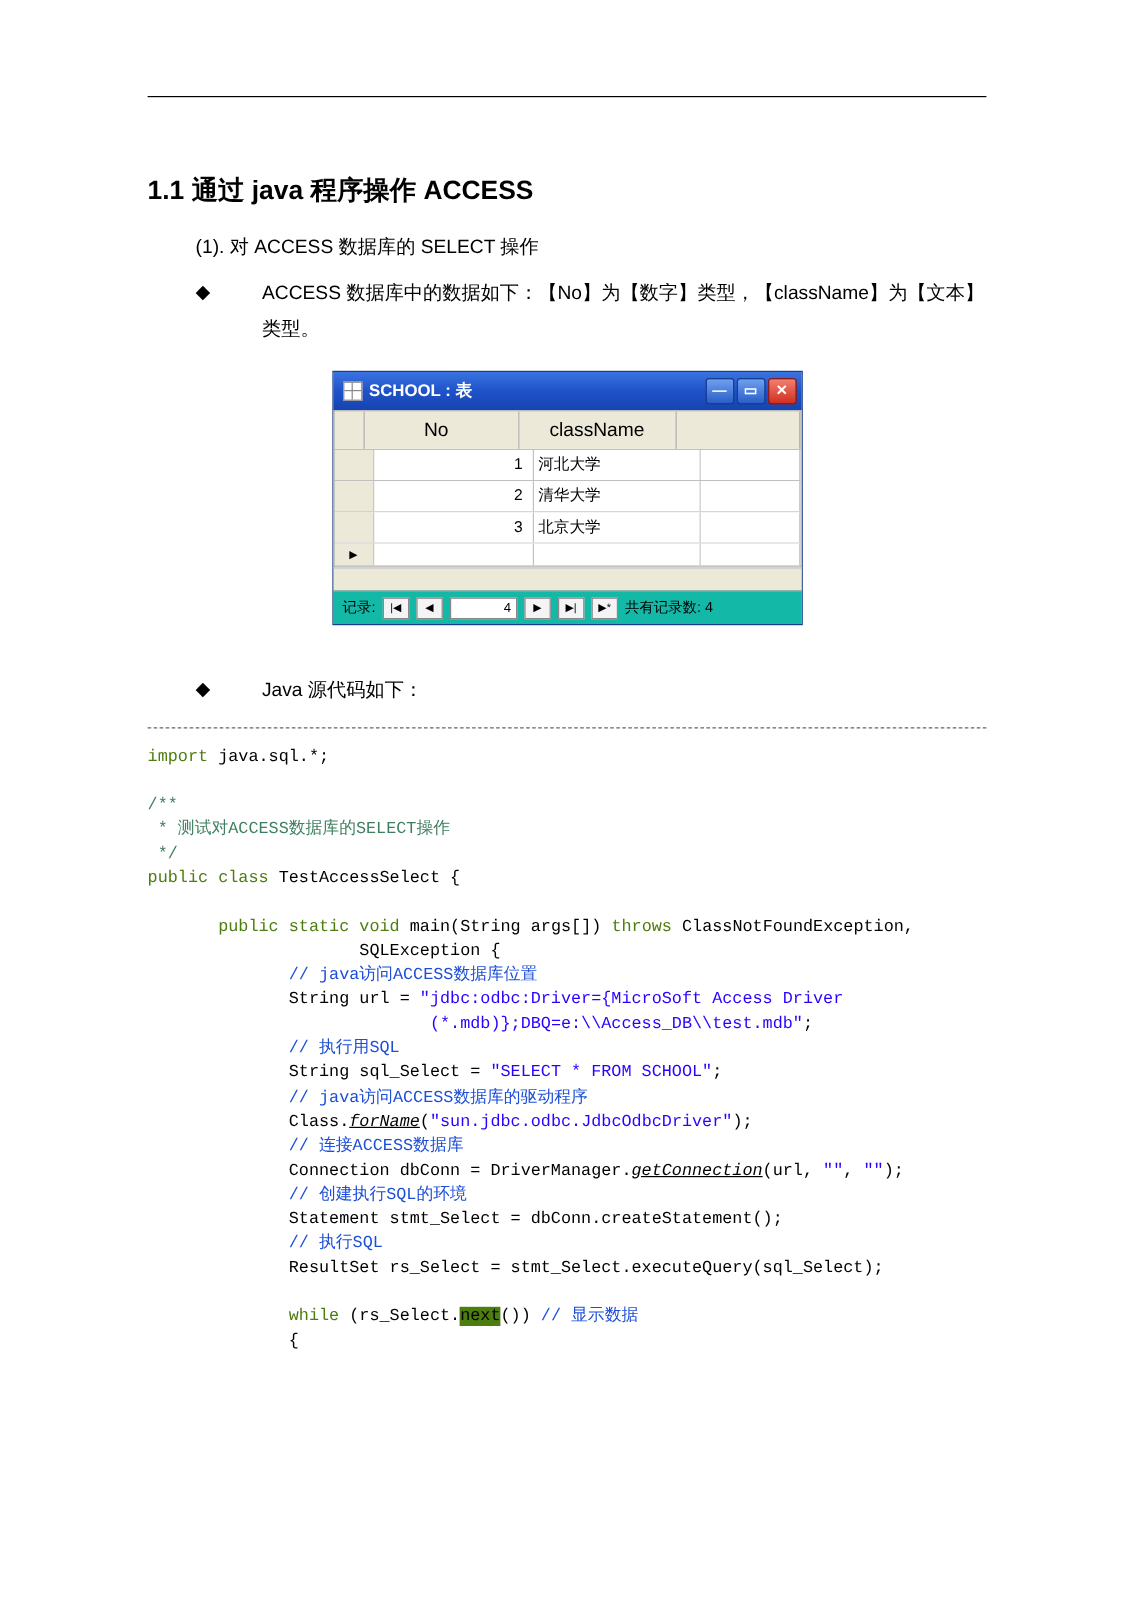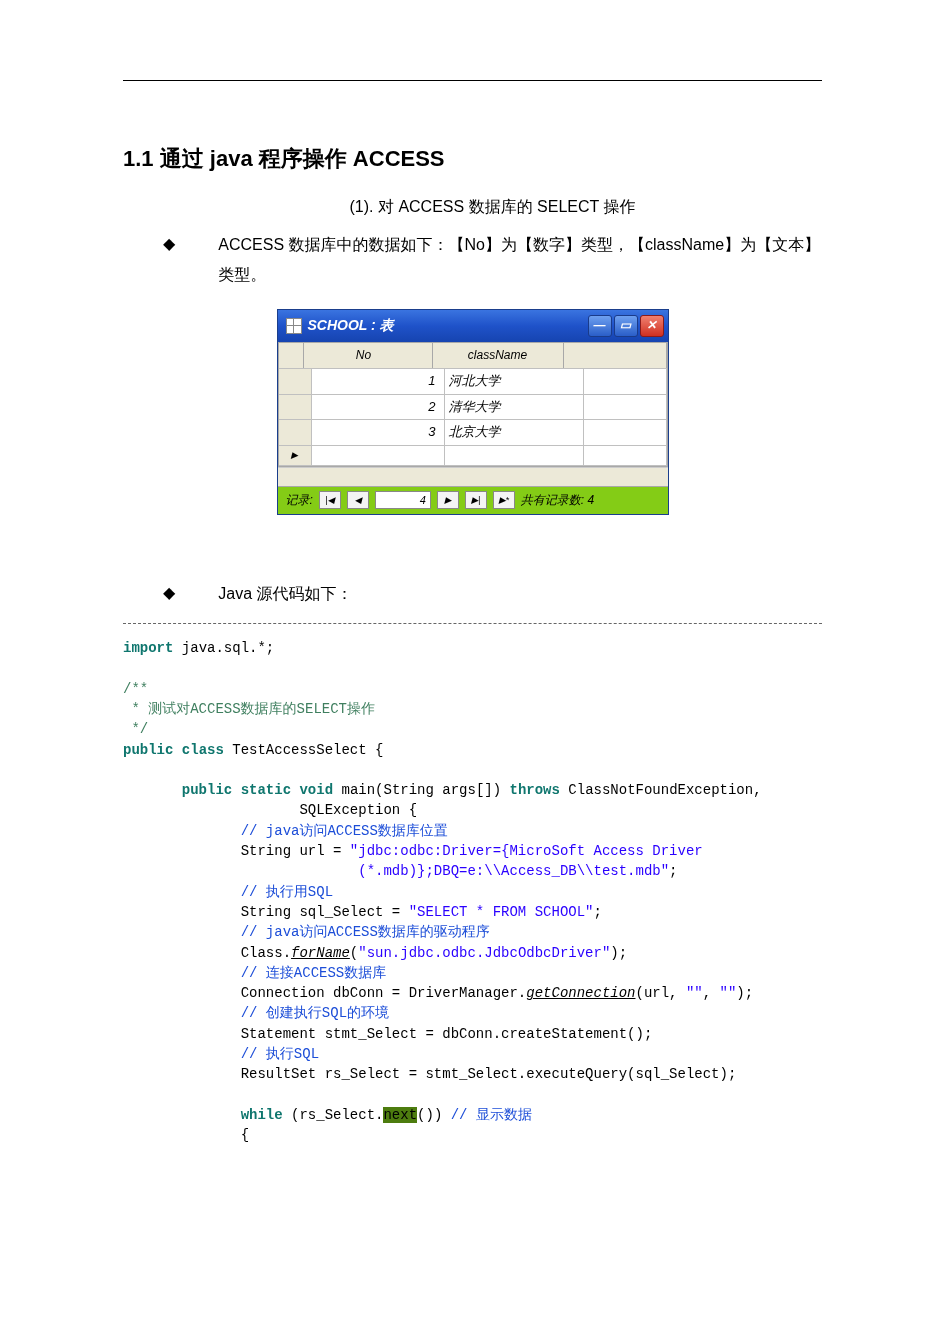--- a/index.html
+++ b/index.html
@@ -40,26 +40,25 @@
     align-items: flex-start;
     margin: 8px 0 6px 40px;
   }
   .bullet-diamond { margin-right: 16px; font-size: 16px; line-height: 1.8;}
   .bullet-text { flex: 1; line-height: 1.9; }
   .sans { font-family: Arial, sans-serif; margin-left: 27px; }
 
   
   .access-window {
     width: 390px;
-    margin: 18px auto 64px auto;
+    margin: 18px auto 40px auto;
     border: 1px solid #1a3e8c;
     background: #ece9d8;
     font-family: "SimSun", sans-serif;
     font-size: 13px;
-    font-style: italic;
   }
   .access-titlebar {
     background: linear-gradient(to bottom, #3a74e0 0%, #1f52c9 50%, #1644b0 100%);
     color: #fff;
     padding: 4px 4px 4px 8px;
     display: flex;
     align-items: center;
     justify-content: space-between;
     height: 24px;
     box-sizing: content-box;
@@ -86,37 +85,37 @@
     margin: 0 0 0 0;
   }
   .grid-head, .grid-row {
     display:flex;
     border-bottom:1px solid #c0c0c0;
   }
   .grid-head .cell {
     background:#ece9d8;
     border-right:1px solid #a8a8a8;
     text-align:center;
-    font-size:12px;
+    font-size:16px;
     padding:3px 0;
   }
   .grid-row .cell {
     border-right:1px solid #c0c0c0;
     font-size:13px;
     padding:2px 4px;
     background:#fff;
   }
   .col-sel { width: 24px; background:#ece9d8 !important; }
   .col-no { width: 120px; text-align:right; padding-right:8px !important;}
   .col-class { width: 130px; }
   .col-rest { flex:1; }
   .sel-arrow { display:flex;align-items:center;justify-content:center; color:#000;}
   .sel-arrow::before { content:"▶"; font-size:9px; color:#000;}
   .nav-bar {
-    background:#84cc16;
+    background:#14b8a6;
     padding:4px 8px;
     font-size:12px;
     border-top:1px solid #a8a8a8;
     display:flex; align-items:center; gap:6px;
   }
   .nav-btn {
     display:inline-flex;width:20px;height:16px;
     border:1px solid #888;background:#f4f4f4;
     align-items:center;justify-content:center;
     font-size:9px;
@@ -134,38 +133,38 @@
     margin:14px 0;
   }
   pre.code {
     font-family: "Courier New", monospace;
     font-size: 14px;
     line-height: 1.45;
     white-space: pre;
     margin:0;
     overflow-x:auto;
   }
-  .kw { color: #0f766e; font-weight: bold; }
+  .kw { color: #4d7c0f; font-weight: normal; }
   .cm-green { color: #1d4ed8; }
   .cm-blue { color: #2a00ff; }
   .cm-teal { color: #3f7f5f; }
   .cm-it { font-style: italic; text-decoration: underline; }
   .hl { background:#4d7c0f; }
 </style>
 </head>
 <body>
 
 <div class="page">
 
   <hr class="hr-top">
 
   <h2 class="section-h1">1.1  通过 java 程序操作 ACCESS</h2>
 
 
-  <p class="indent1 sans" style="margin:6px 0 10px 40px;text-align:center;">(1). 对 ACCESS 数据库的 SELECT 操作</p>
+  <p class="indent1 sans" style="margin:6px 0 10px 40px;">(1). 对 ACCESS 数据库的 SELECT 操作</p>
 
   <div class="bullet-row">
     <span class="bullet-diamond">◆</span>
     <span class="bullet-text sans">ACCESS 数据库中的数据如下：【No】为【数字】类型，【className】为【文本】类型。</span>
   </div>
 
   <div class="access-window">
     <div class="access-titlebar">
       <span class="access-title-left">
         <span class="tbl-icon"></span>

